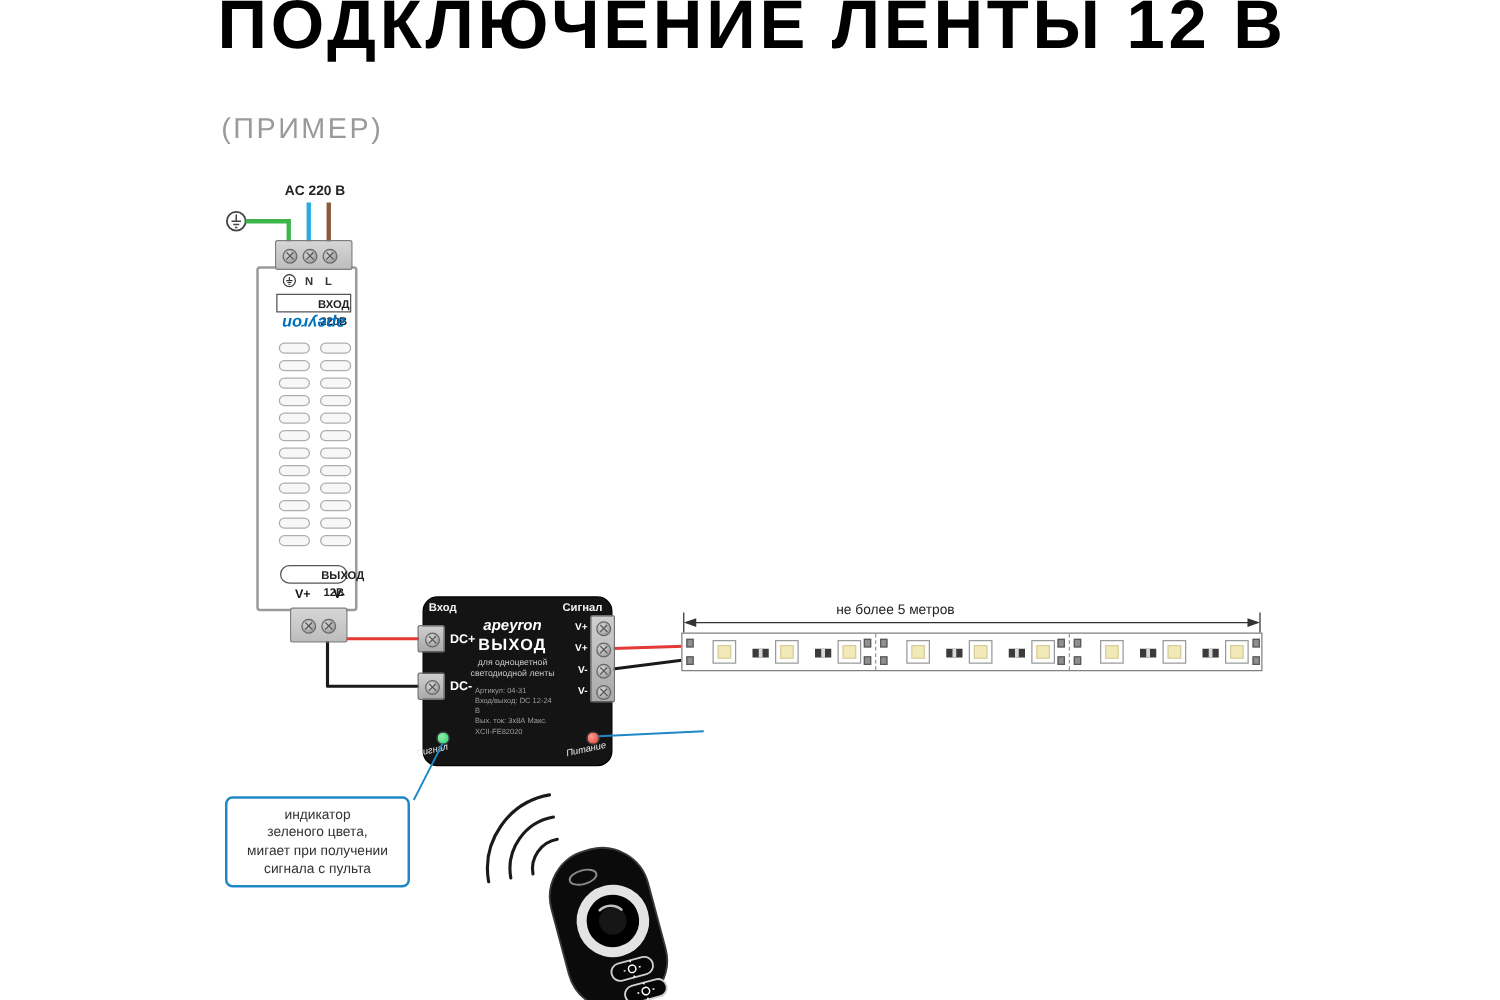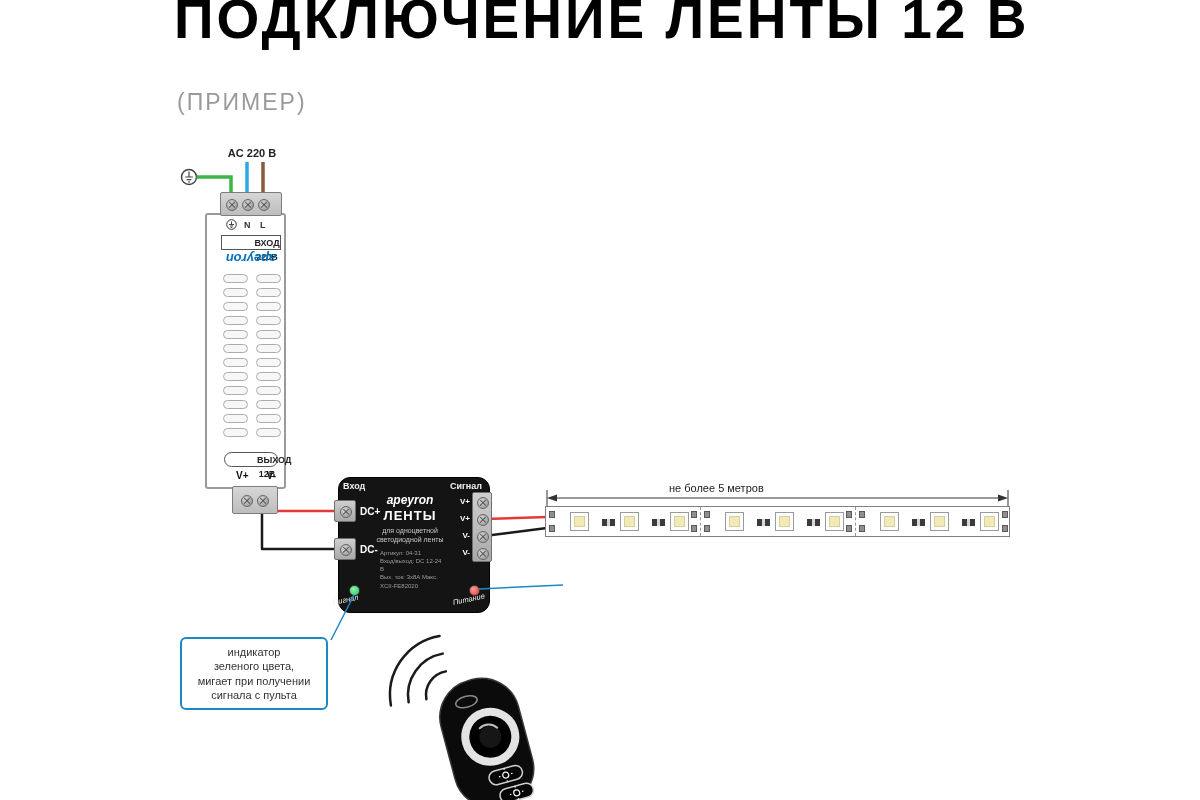--- a/index.html
+++ b/index.html
@@ -184,21 +184,21 @@
     <div class="screw" style="left:4px;top:38px"></div>
     <div class="screw" style="left:4px;top:55px"></div>
   </div>
   <span class="outlab" style="left:446px;top:497px">V+</span>
   <span class="outlab" style="left:446px;top:514px">V+</span>
   <span class="outlab" style="left:446px;top:531px">V-</span>
   <span class="outlab" style="left:446px;top:548px">V-</span>
 
   <div class="dcenter">
     <div class="dbrand">apeyron</div>
-    <div class="dtitle">ЛЕНТЫ</div>
+    <div class="dtitle">ВЫХОД</div>
     <div class="ddesc">для одноцветной
 светодиодной ленты</div>
     <div class="dspecs">
       <div>Артикул: 04-31</div>
       <div>Вход/выход: DC 12-24 В</div>
       <div>Вых. ток: 3x8А Макс.</div>
       <div>XCII-FE82020</div>
     </div>
   </div>
 

